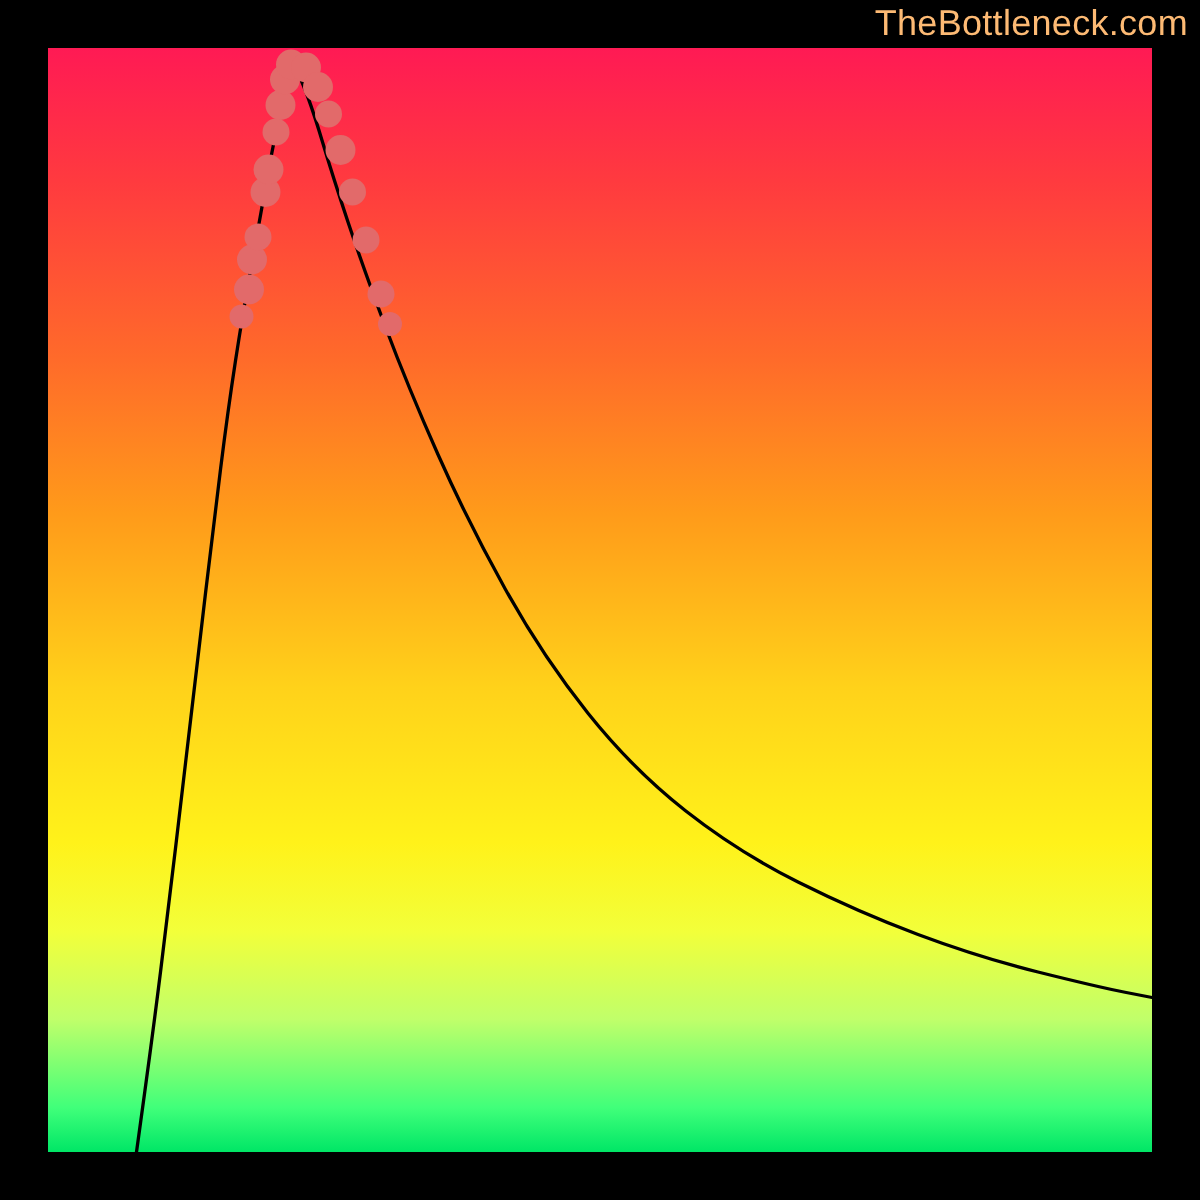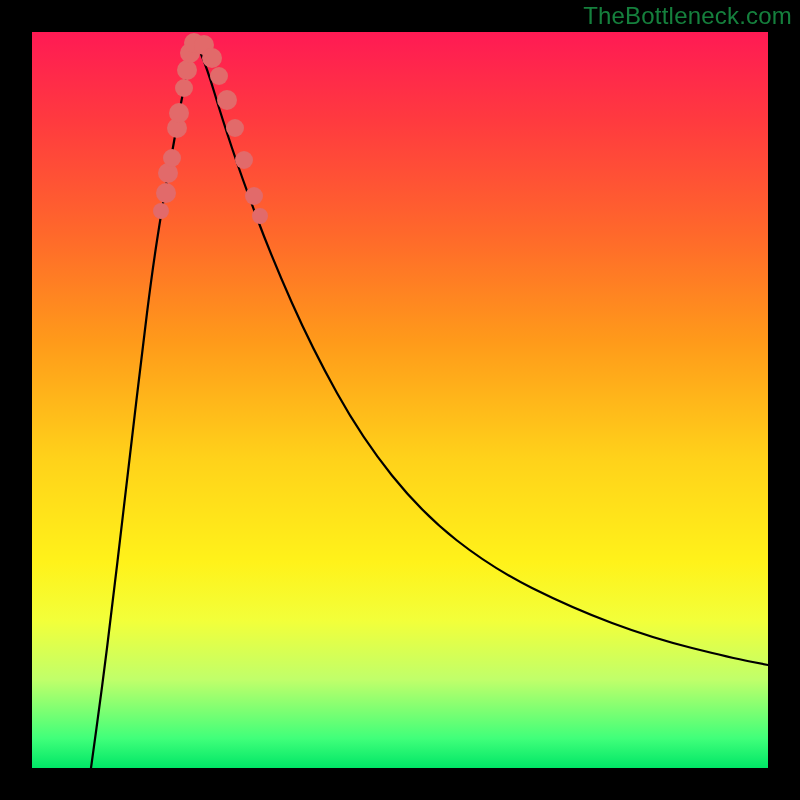--- a/index.html
+++ b/index.html
@@ -36,21 +36,21 @@
       #40ff7a 96%,
       #00e666 100%);
   }
   .watermark {
     position: absolute;
     top: 2px;
     right: 8px;
     font-family: Arial, Helvetica, sans-serif;
     font-size: 24px;
     font-weight: 400;
-    color: #15803d;
+    color: #fdba74;
     letter-spacing: 0.2px;
     z-index: 5;
   }
   svg.curve-layer {
     position: absolute;
     top: 0;
     left: 0;
     width: 736px;
     height: 736px;
     overflow: visible;

